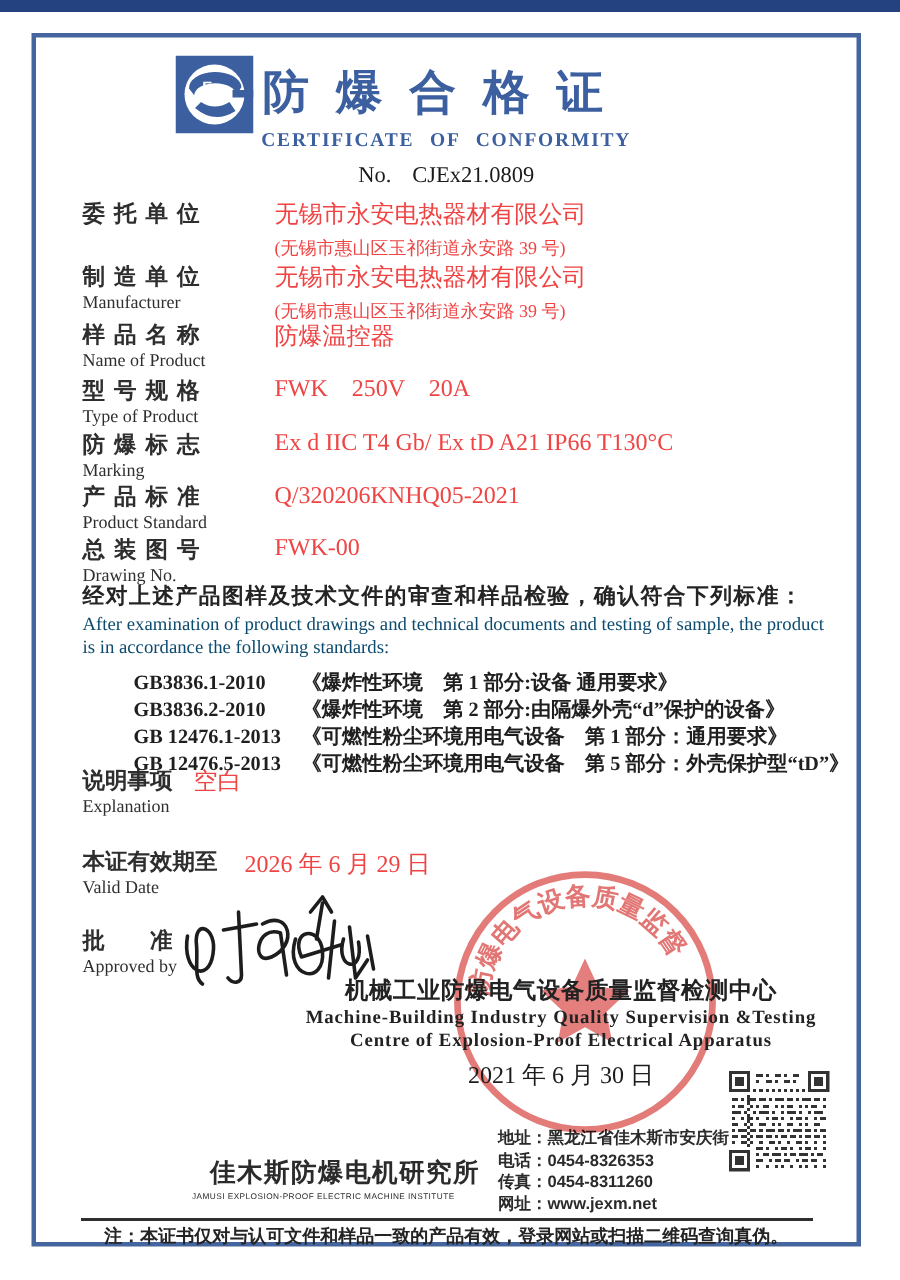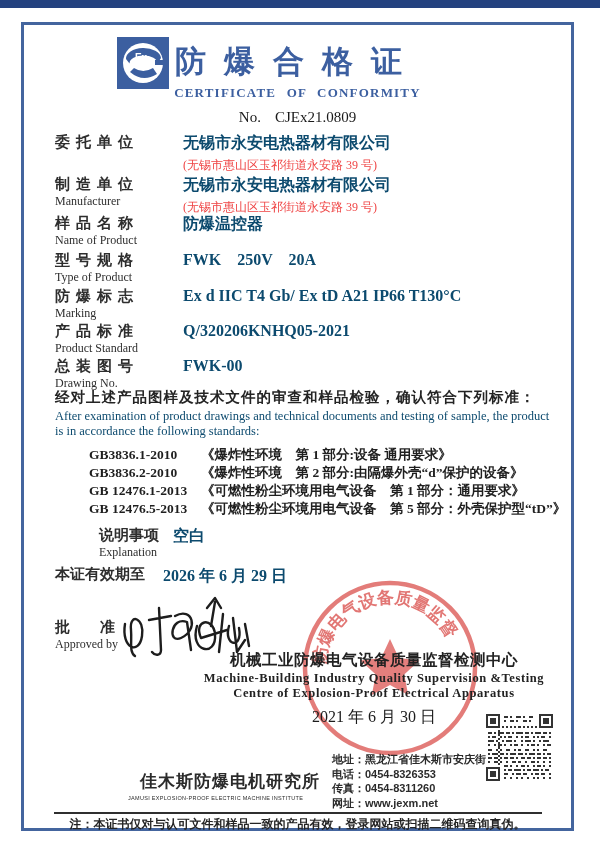--- a/index.html
+++ b/index.html
@@ -31,35 +31,35 @@
     font-size:15px;color:#1a1a1a;
   }
   .no-line .gap{display:inline-block;width:14px;}
 
   
   .row{position:absolute;left:31px;right:10px;}
   .zh-label{font-family:"Liberation Sans",sans-serif;font-weight:bold;font-size:15px;letter-spacing:6px;color:#2e2e2e;white-space:pre;}
   .zh-label.tight{letter-spacing:0;}
   .en-label{font-family:"Liberation Serif",serif;font-size:12px;color:#2e2e2e;margin-top:0;}
   .vals{position:absolute;left:128px;top:0;}
-  .value{font-family:"Liberation Serif",serif;font-weight:bold;font-size:16px;color:#0c4a6e;white-space:pre;}
+  .value{font-family:"Liberation Serif",serif;font-weight:normal;font-size:16px;color:#ef4444;white-space:pre;}
   .note{font-family:"Liberation Serif",serif;font-size:12px;color:#ef4444;margin-top:3px;white-space:pre;}
 
   .r1{top:108px;} .r2{top:150px;} .r3{top:189px;} .r4{top:226px;}
   .r5{top:262px;} .r6{top:297px;} .r7{top:332px;}
 
   .statement{position:absolute;left:31px;top:363px;right:14px;}
   .statement .zh{font-family:"Liberation Sans",sans-serif;font-weight:bold;font-size:14.5px;letter-spacing:1px;color:#242424;}
   .statement .en{font-family:"Liberation Serif",serif;font-size:12.5px;color:#0c4a6e;line-height:15px;margin-top:2px;}
 
   .standards{position:absolute;left:65px;top:421px;width:470px;}
   .std-line{font-family:"Liberation Serif",serif;font-weight:600;font-size:13.5px;color:#1f1f1f;line-height:18px;white-space:pre;}
   .std-code{display:inline-block;min-width:112px;}
 
-  .rexp{top:501px;margin-left:44px;} .rexp .vals{left:74px;}
+  .rexp{top:486px;} .rexp .vals{left:74px;}
   .rvalid{top:540px;} .rvalid .vals{left:108px;top:1px;}
   .rappr{top:593px;}
 
   .signature{position:absolute;left:95px;top:565px;z-index:3;}
 
   .stamp{position:absolute;left:271px;top:548px;z-index:1;mix-blend-mode:multiply;}
 
   .issuer{position:absolute;left:150px;top:625px;width:400px;text-align:center;z-index:2;}
   .issuer .name-zh{font-family:"Liberation Sans",sans-serif;font-weight:bold;font-size:15.5px;color:#222;letter-spacing:0.5px;}
   .issuer .name-en{font-family:"Liberation Serif",serif;font-weight:bold;font-size:12.5px;color:#222;letter-spacing:0.6px;line-height:15px;}
@@ -174,20 +174,21 @@
   <div class="row rexp">
     <div class="zh-label tight">说明事项</div>
     <div class="en-label">Explanation</div>
     <div class="vals">
           <div class="value">空白</div>
         </div>
   </div>
 
   <div class="row rvalid">
     <div class="zh-label tight">本证有效期至</div>
+    <div class="en-label">Valid Date</div>
     <div class="vals">
           <div class="value">2026 年 6 月 29 日</div>
         </div>
   </div>
 
   <div class="row rappr">
     <div class="zh-label tight">批　　准</div>
     <div class="en-label">Approved by</div>
   </div>
 

